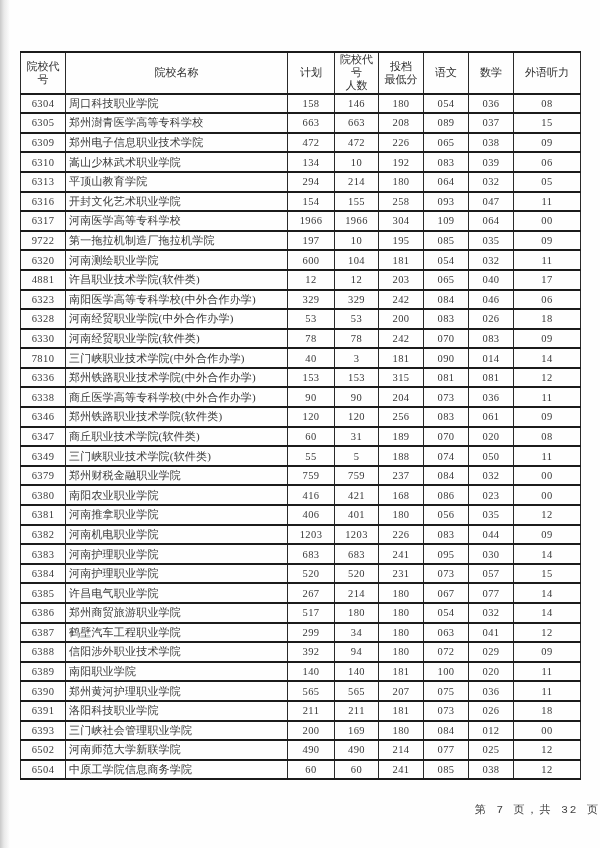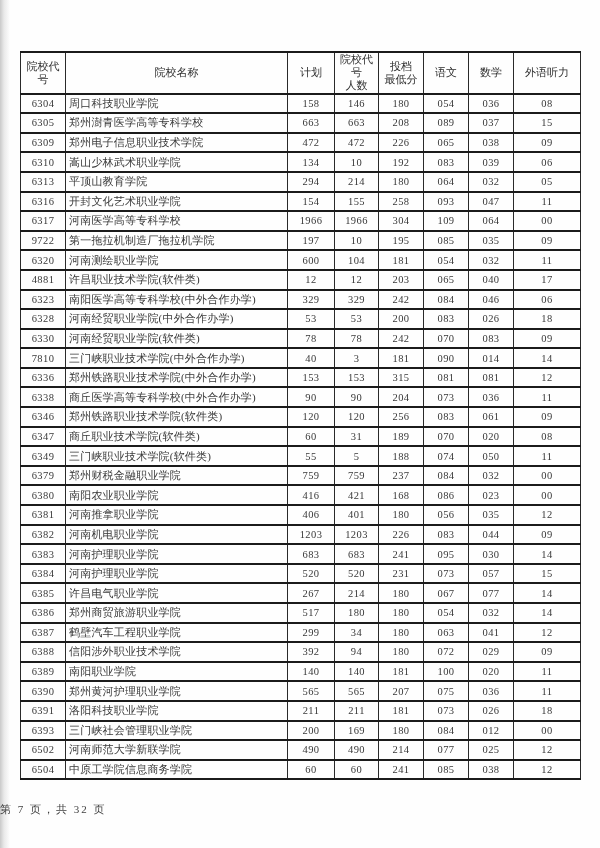--- a/index.html
+++ b/index.html
@@ -63,24 +63,25 @@
     text-align: left;
     padding-left: 3px;
     font-size: 11px;
     letter-spacing: 0.2px;
   }
   .page-footer {
     position: absolute;
     top: 802px;
     left: 0;
     width: 100%;
-    text-align: left;
+    text-align: right;
     font-size: 11px;
     color: #3f3f3f;
     letter-spacing: 2px;
+    font-family: Liberation Mono, monospace;
   }
 </style>
 </head>
 <body>
 
 <div class="scan-edge"></div>
 
 <table class="score-table">
   <colgroup>
     <col style="width:45px">

